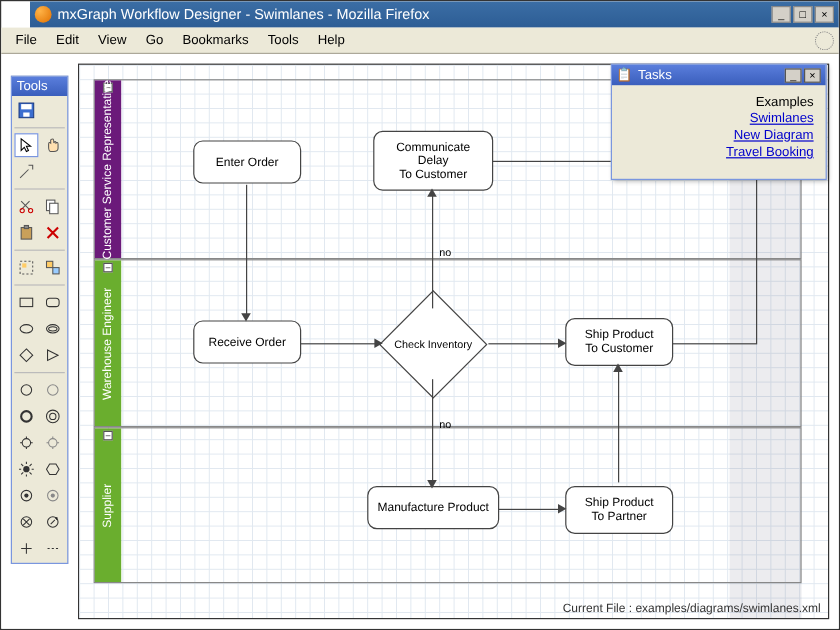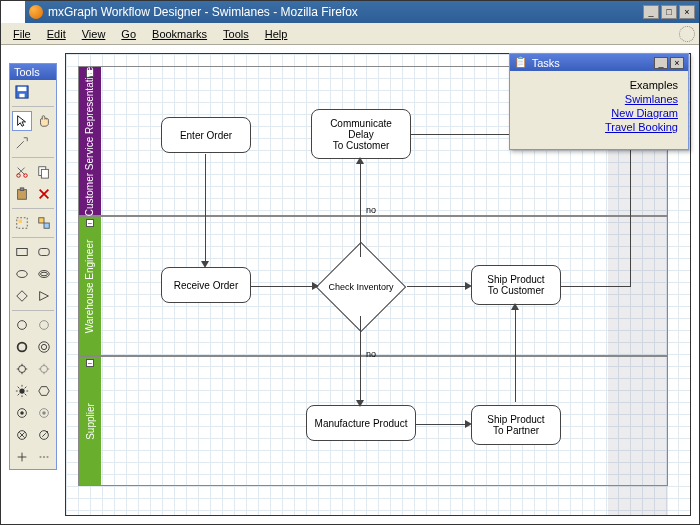--- a/index.html
+++ b/index.html
@@ -3,21 +3,21 @@
 <meta charset="utf-8">
 <style>
 * { box-sizing: border-box; margin: 0; padding: 0; }
 body { font-family: "Tahoma", "Arial", sans-serif; font-size: 11px; background: #fff; width: 700px; height: 525px; overflow: hidden; border: 1px solid #333; }
 .titlebar { background: linear-gradient(to bottom, #3b6ea5, #2d5d95); height: 22px; display: flex; align-items: center; color: #fff; padding: 0 4px; margin-left: 24px; }
 .titlebar .ff-icon { width: 14px; height: 14px; background: radial-gradient(circle at 30% 30%, #ffb347, #e07000); border-radius: 50%; margin-right: 5px; }
 .titlebar .title { flex: 1; font-size: 12px; }
 .winbtn { width: 16px; height: 14px; background: #d4d0c8; border: 1px solid #888; margin-left: 2px; font-size: 9px; display: flex; align-items: center; justify-content: center; color: #000; }
 .menubar { height: 22px; background: #ece9d8; border-bottom: 1px solid #aca899; display: flex; align-items: center; padding: 0 4px; }
 .menubar .menu-item { padding: 2px 8px; cursor: default; }
-.menubar .menu-item span { text-decoration: underline; text-decoration-color: currentColor; }
+.menubar .menu-item span { text-decoration-color: currentColor; }
 .throbber { margin-left: auto; width: 16px; height: 16px; border: 1px dotted #888; border-radius: 50%; }
 .content { position: relative; width: 100%; height: calc(100% - 44px); background: #fff; }
 .toolbox { position: absolute; left: 8px; top: 18px; width: 48px; background: #ece9d8; border: 1px solid #7a96df; }
 .toolbox-title { background: linear-gradient(to bottom, #5a7edc, #3a5ebc); color: #fff; font-size: 11px; padding: 2px 4px; }
 .toolbox-body { padding: 2px; display: flex; flex-wrap: wrap; gap: 2px; }
 .tool { width: 20px; height: 20px; display: flex; align-items: center; justify-content: center; font-size: 12px; color: #333; }
 .tool.sep { width: 100%; height: 0; border-top: 1px solid #bbb; margin: 2px 0; }
 .tool svg { width: 14px; height: 14px; }
 .canvas-wrap { position: absolute; left: 64px; top: 8px; right: 8px; bottom: 8px; border: 1px solid #333; background: #fff; overflow: hidden; }
 .grid { position: absolute; inset: 0; background-image: linear-gradient(#e0e8f0 1px, transparent 1px), linear-gradient(90deg, #e0e8f0 1px, transparent 1px); background-size: 12px 12px; }
@@ -324,20 +324,21 @@
     <div class="arrow right" style="left:399px;top:366px"></div>
 
     <div class="edge v" style="left:449px;top:254px;height:94px"></div>
     <div class="arrow up" style="left:445px;top:249px"></div>
 
     <div class="edge h" style="left:494px;top:232px;width:70px"></div>
     <div class="edge v" style="left:564px;top:30px;height:203px"></div>
 
     <div class="edge h" style="left:344px;top:80px;width:220px"></div>
 
+    <div class="status">Current File : examples/diagrams/swimlanes.xml</div>
   </div>
 
   <div class="tasks-panel" style="right:10px;top:8px">
     <div class="tasks-title">
       <span style="margin-right:4px">📋</span>
       <span class="tx">Tasks</span>
       <div class="pb">_</div>
       <div class="pb">×</div>
     </div>
     <div class="tasks-body">

